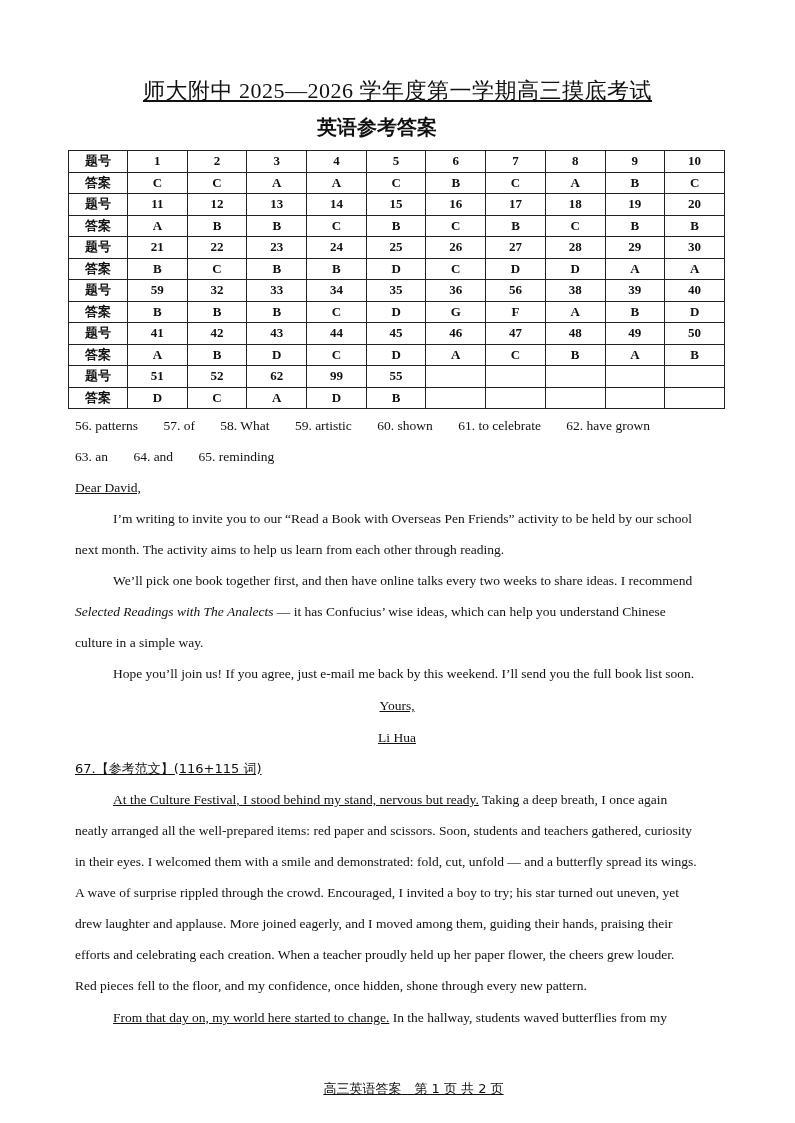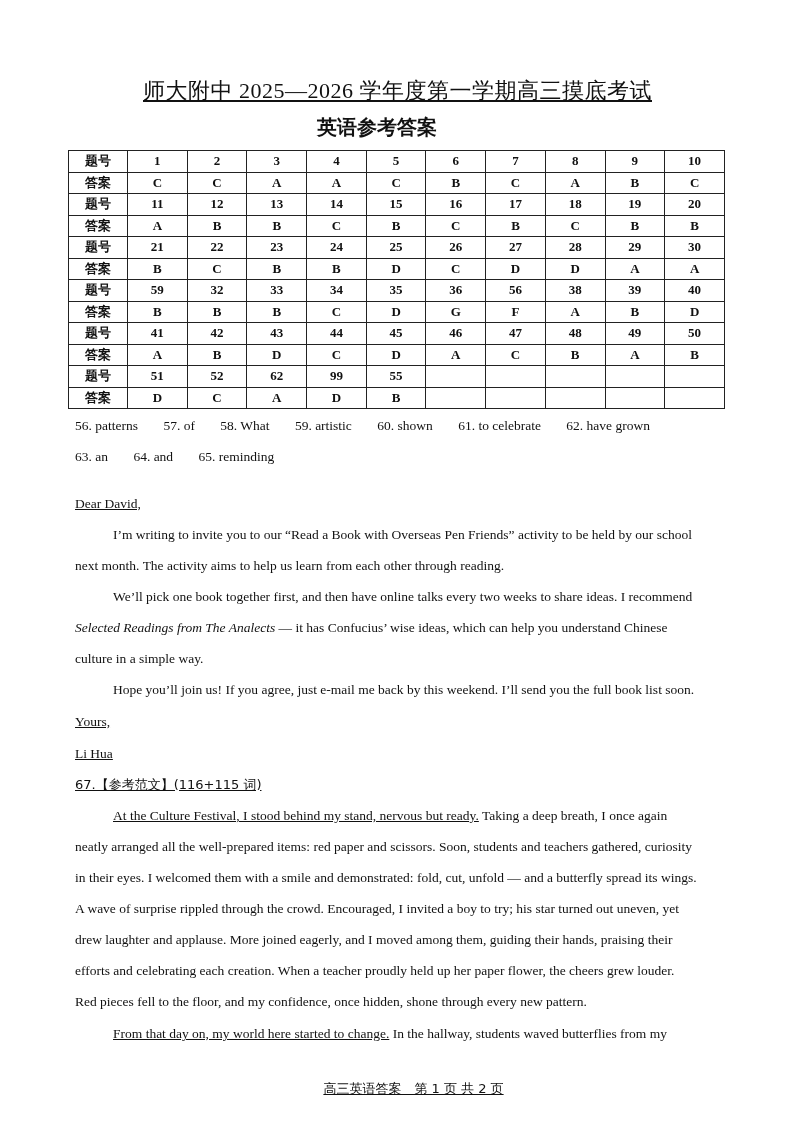--- a/index.html
+++ b/index.html
@@ -9,24 +9,24 @@
                 font-size: 22px; letter-spacing: 0.5px; text-decoration: underline; }
   .page-subtitle { position: absolute; left: 0; width: 754px; top: 114px; text-align: center;
                    font-size: 20px; font-weight: bold; font-family: "DejaVu Sans", sans-serif; }
   table.answers { position: absolute; left: 68px; top: 150px; width: 657px;
                   border-collapse: collapse; table-layout: fixed; }
   table.answers td { border: 1px solid #222; height: 20.5px; padding: 0; text-align: center;
                      font-size: 13px; font-weight: bold; vertical-align: middle; line-height: 20px; }
   table.answers td.label { font-family: "DejaVu Sans", sans-serif; font-weight: bold; font-size: 13px; width: 58px; }
   .fill-row { position: absolute; left: 75px; font-size: 13.5px; }
   .fill-row span { margin-right: 22px; }
-  .line { position: absolute; left: 75px; width: 650px; font-size: 13.5px; white-space: nowrap; margin-top: 16px; }
+  .line { position: absolute; left: 75px; width: 650px; font-size: 13.5px; white-space: nowrap; }
   .indent { padding-left: 38px; }
   .u { text-decoration: underline; }
-  .right { text-align: left; left: 75px; width: 644px; }
+  .right { text-align: center; left: 75px; width: 644px; }
   .ital { font-style: italic; }
   .footer { position: absolute; left: 16px; width: 795px; top: 1080px; text-align: center;
             font-size: 13px; }
   .cn { font-family: "DejaVu Sans", sans-serif; text-decoration: underline; }
 </style>
 </head>
 <body>
 
 <div class="page-title">师大附中 2025—2026 学年度第一学期高三摸底考试</div>
 <div class="page-subtitle">英语参考答案</div>
@@ -204,21 +204,21 @@
 <div class="fill-row" style="top:449px;">
   <span>63. an</span>
   <span>64. and</span>
   <span>65. reminding</span>
 </div>
 
 <div class="line u" style="top:480px;">Dear David,</div>
 <div class="line indent" style="top:511px;">I’m writing to invite you to our “Read a Book with Overseas Pen Friends” activity to be held by our school</div>
 <div class="line" style="top:542px;">next month. The activity aims to help us learn from each other through reading.</div>
 <div class="line indent" style="top:573px;">We’ll pick one book together first, and then have online talks every two weeks to share ideas. I recommend</div>
-<div class="line" style="top:604px;"><span class="ital">Selected Readings from The Analects</span><span> — it has Confucius’ wise ideas, which can help you understand Chinese</span></div>
+<div class="line" style="top:604px;"><span class="ital">Selected Readings with The Analects</span><span> — it has Confucius’ wise ideas, which can help you understand Chinese</span></div>
 <div class="line" style="top:635px;">culture in a simple way.</div>
 <div class="line indent" style="top:666px;">Hope you’ll join us! If you agree, just e-mail me back by this weekend. I’ll send you the full book list soon.</div>
 <div class="line right" style="top:698px;"><span class="u">Yours,</span></div>
 <div class="line right" style="top:730px;"><span class="u">Li Hua</span></div>
 
 <div class="line cn" style="top:760px; font-size:13px;">67.【参考范文】(116+115 词)</div>
 <div class="line indent" style="top:792px;"><span class="u">At the Culture Festival, I stood behind my stand, nervous but ready.</span><span> Taking a deep breath, I once again</span></div>
 <div class="line" style="top:823px;">neatly arranged all the well-prepared items: red paper and scissors. Soon, students and teachers gathered, curiosity</div>
 <div class="line" style="top:854px;">in their eyes. I welcomed them with a smile and demonstrated: fold, cut, unfold — and a butterfly spread its wings.</div>
 <div class="line" style="top:885px;">A wave of surprise rippled through the crowd. Encouraged, I invited a boy to try; his star turned out uneven, yet</div>

